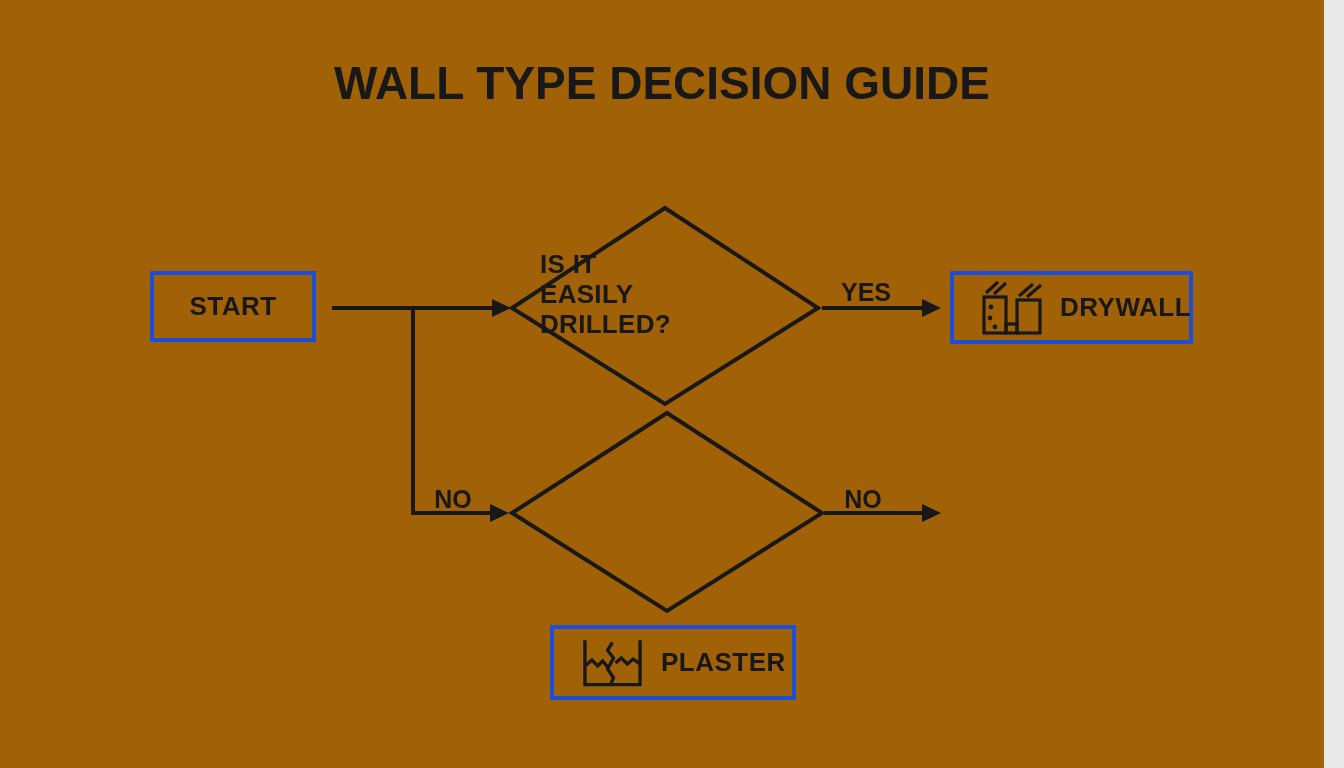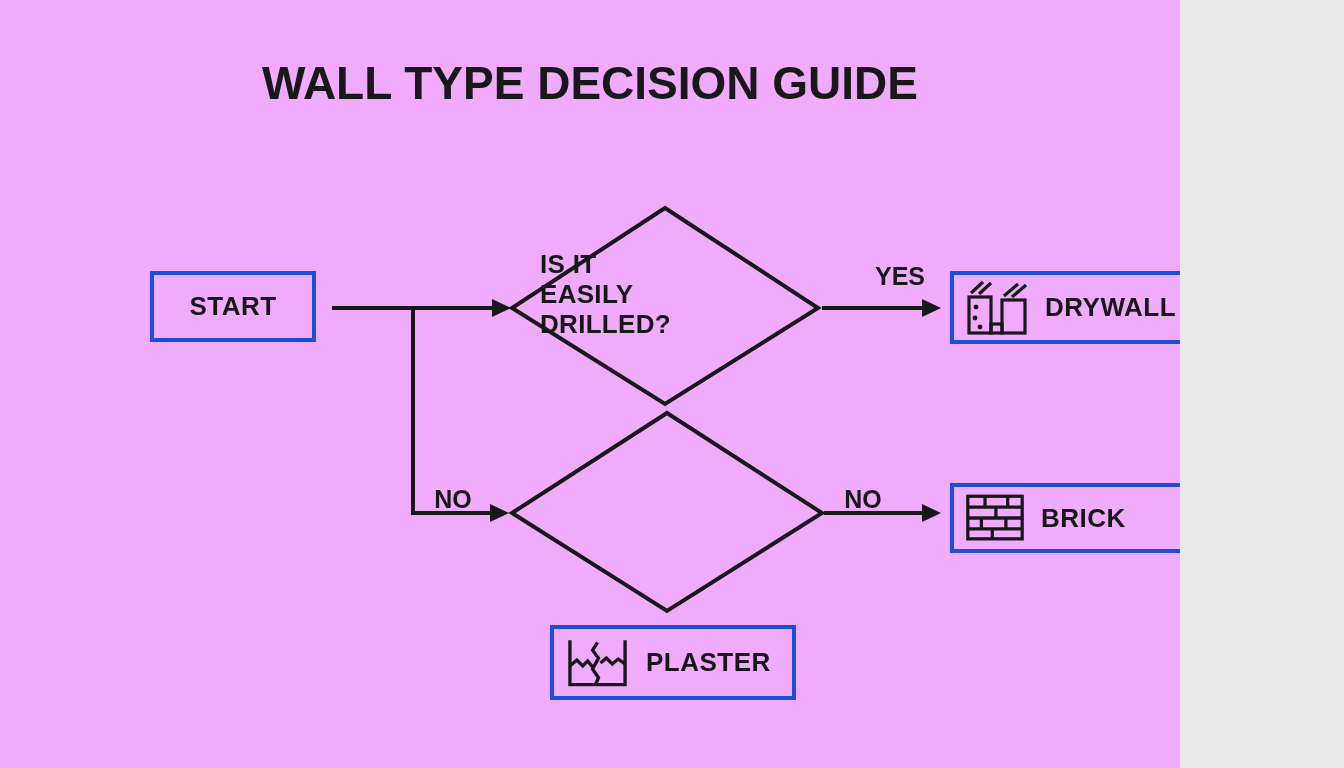--- a/index.html
+++ b/index.html
@@ -1,20 +1,20 @@
 <!DOCTYPE html>
 <html><head>
 <meta charset="utf-8">
 <style>
   html, body { margin: 0; padding: 0; background: #e9e9e9; }
   .stage {
     position: relative;
-    width: 1180px;
+    width: 1324px;
     height: 768px;
-    background: #f0abfc;
+    background: #a16207;
     font-family: "Liberation Sans", sans-serif;
     color: #181818;
     overflow: hidden;
   }
   .page-title {
     position: absolute;
     top: 60px;
     left: 0;
     width: 100%;
     margin: 0;
@@ -29,21 +29,21 @@
     position: absolute;
     box-sizing: border-box;
     border: 4px solid #1d4ed8;
     display: flex;
     align-items: center;
     font-weight: bold;
     font-size: 26px;
     letter-spacing: 0.5px;
   }
   .node.center { justify-content: center; }
-  .node.result { justify-content: flex-start; padding-left: 12px; gap: 17px; }
+  .node.result { justify-content: flex-start; padding-left: 27px; gap: 17px; }
   #start   { left: 150px; top: 271px; width: 166px; height: 71px; }
   #drywall { left: 950px; top: 271px; width: 243px; height: 73px; }
   #brick   { left: 950px; top: 483px; width: 238px; height: 70px; }
   #plaster { left: 542px; top: 625px; width: 246px; height: 75px; margin-left: 8px; }
   .dtext {
     position: absolute;
     font-weight: bold;
     font-size: 26px;
     line-height: 1.15;
     text-align: left;
@@ -53,21 +53,21 @@
   #d1text { left: 540px; top: 250px; width: 250px; }
   #d2text { left: 542px; top: 456px; width: 250px; }
   .elabel {
     position: absolute;
     width: 60px;
     text-align: center;
     font-weight: bold;
     font-size: 25px;
     line-height: 1;
   }
-  #yes1 { left: 836px; top: 264px; margin-left: 34px; }
+  #yes1 { left: 836px; top: 280px; }
   #no1  { left: 423px; top: 487px; }
   #no2  { left: 833px; top: 487px; }
   .icon { flex: 0 0 auto; display: block; }
 </style>
 </head>
 <body>
 
 <div class="stage">
 
   <h1 class="page-title">WALL TYPE DECISION GUIDE</h1>
@@ -114,35 +114,20 @@
       <circle cx="9" cy="39" r="2.4" fill="#181818" stroke="none"></circle>
       <circle cx="14" cy="48" r="2.4" fill="#181818" stroke="none"></circle>
       <rect x="25" y="45" width="11" height="9"></rect>
       <rect x="36" y="21" width="23" height="33"></rect>
       <path d="M38,17 L52,5"></path>
       <path d="M46,18 L60,6"></path>
     </svg>
     <span>DRYWALL</span>
   </div>
 
-  <div id="brick" class="node result">
-    <svg class="icon" width="58" height="52" viewBox="0 0 64 52" fill="none" stroke="#181818" stroke-width="3.6">
-      <rect x="2" y="2" width="60" height="47"></rect>
-      <line x1="2" y1="14" x2="62" y2="14"></line>
-      <line x1="2" y1="26" x2="62" y2="26"></line>
-      <line x1="2" y1="38" x2="62" y2="38"></line>
-      <line x1="21" y1="2" x2="21" y2="14"></line>
-      <line x1="46" y1="2" x2="46" y2="14"></line>
-      <line x1="33" y1="14" x2="33" y2="26"></line>
-      <line x1="17" y1="26" x2="17" y2="38"></line>
-      <line x1="44" y1="26" x2="44" y2="38"></line>
-      <line x1="29" y1="38" x2="29" y2="49"></line>
-    </svg>
-    <span>BRICK</span>
-  </div>
 
   <div id="plaster" class="node result">
     <svg class="icon" width="63" height="50" viewBox="0 0 64 50" fill="none" stroke="#181818" stroke-width="3.4">
       <path d="M4,2 L4,47 L60,47 L60,2"></path>
       <path d="M4,28 L11,22 L17,28 L22,23 L27,29"></path>
       <path d="M35,25 L41,20 L47,26 L53,21 L60,26"></path>
       <path d="M32,4 L27,12 L33,20 L27,31 L33,40 L30,47"></path>
     </svg>
     <span>PLASTER</span>
   </div>

